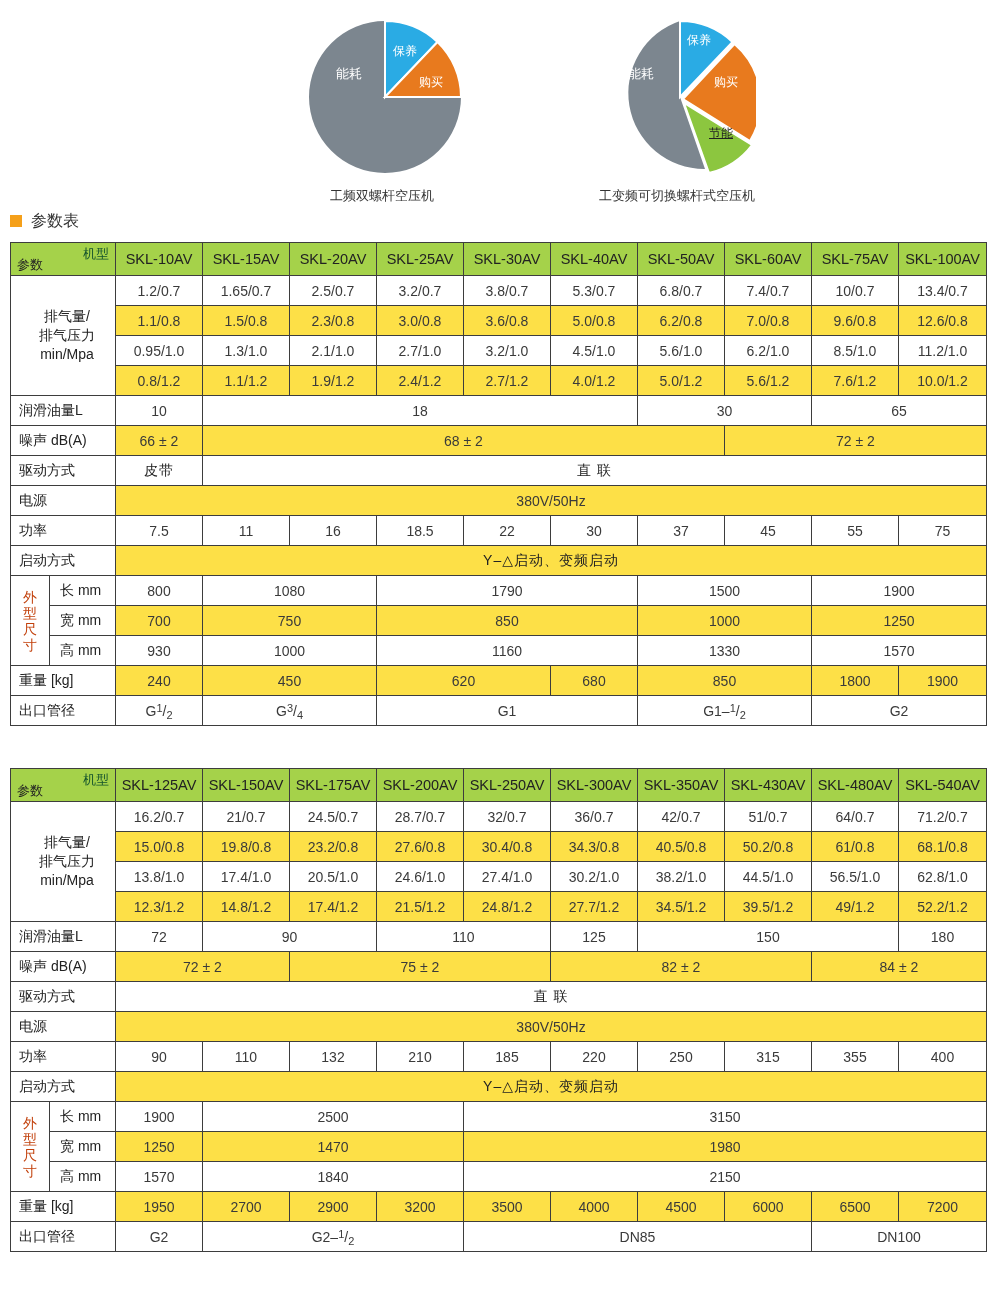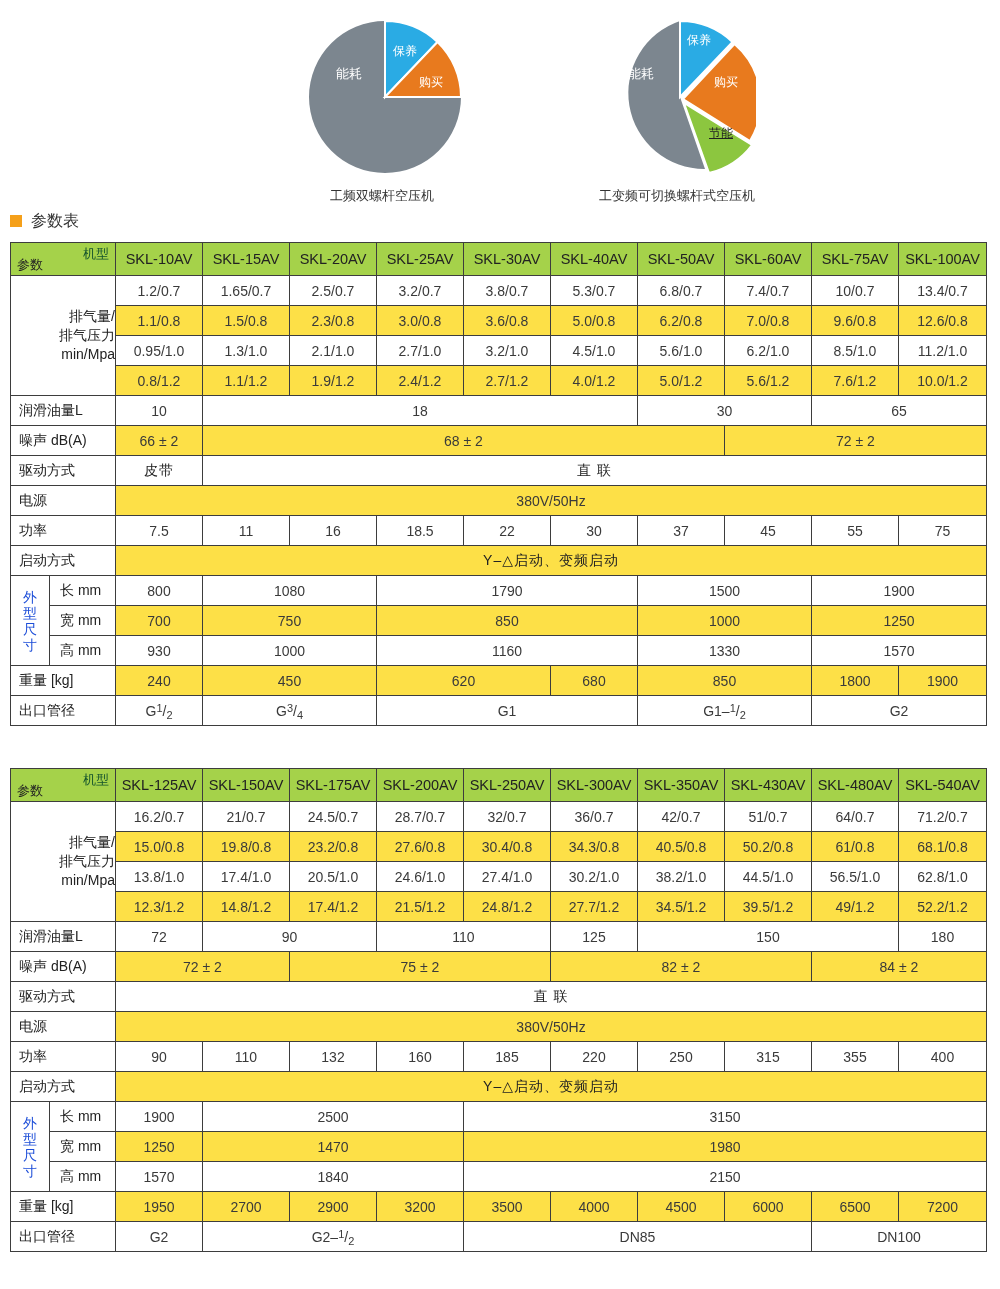--- a/index.html
+++ b/index.html
@@ -13,22 +13,22 @@
   .section-title .txt { font-size:16px; color:#333; }
   table.spec { position:absolute; left:10px; border-collapse:collapse; table-layout:fixed;
                font-family:"Liberation Sans","DejaVu Sans",sans-serif; font-size:14px; color:#3a3a3a; }
   table.spec td { border:1.5px solid #3d3d3d; text-align:center; padding:0; height:29px; white-space:nowrap; }
   table.spec tr.hdr td { background:#a5d24a; height:32px; font-size:14.5px; color:#222; }
   table.spec td.corner { position:relative; background:#a5d24a;
       background-image: linear-gradient(to bottom left, transparent calc(50% - 0.8px), #333 calc(50% - 0.8px), #333 calc(50% + 0.8px), transparent calc(50% + 0.8px)); }
   .corner .c-top { position:absolute; right:6px; top:2px; font-size:13px; color:#14532d; }
   .corner .c-bot { position:absolute; left:6px; bottom:1px; font-size:13px; color:#222; }
   table.spec td.lbl { text-align:left; padding-left:8px; font-size:14px; color:#222; background:#fff; }
-  table.spec td.lbl-multi { text-align:right; padding-left:8px; font-size:14px; line-height:19px; color:#222; background:#fff; }
-  table.spec td.vlbl { font-size:14px; line-height:16px; color:#1d4ed8; background:#fff; white-space:normal; padding:0 6px; }
+  table.spec td.lbl-multi { text-align:center; padding-left:8px; font-size:14px; line-height:19px; color:#222; background:#fff; }
+  table.spec td.vlbl { font-size:14px; line-height:16px; color:#c2410c; background:#fff; white-space:normal; padding:0 6px; }
   table.spec td.sublbl { text-align:left; padding-left:10px; font-size:14px; color:#222; background:#fff; }
   .w { background:#ffffff; }
   .b { background:#fde047; }
   .drv { font-weight:normal; color:#222; letter-spacing:1px; }
   .frac { display:inline-block; font-size:13px; }
   .frac .n { position:relative; top:-4px; font-size:11px; }
   .frac .s { font-size:14px; }
   .frac .d { position:relative; top:3px; font-size:11px; }
 </style>
 </head>
@@ -343,21 +343,21 @@
   </tr>
   <tr class="b">
     <td colspan="2" class="lbl">电源</td>
     <td colspan="10">380V/50Hz</td>
   </tr>
   <tr class="w">
     <td colspan="2" class="lbl">功率</td>
     <td>90</td>
     <td>110</td>
     <td>132</td>
-    <td>160</td>
+    <td>210</td>
     <td>185</td>
     <td>220</td>
     <td>250</td>
     <td>315</td>
     <td>355</td>
     <td>400</td>
   </tr>
   <tr class="b">
     <td colspan="2" class="lbl">启动方式</td>
     <td colspan="10" class="drv">Y–△启动、变频启动</td>

